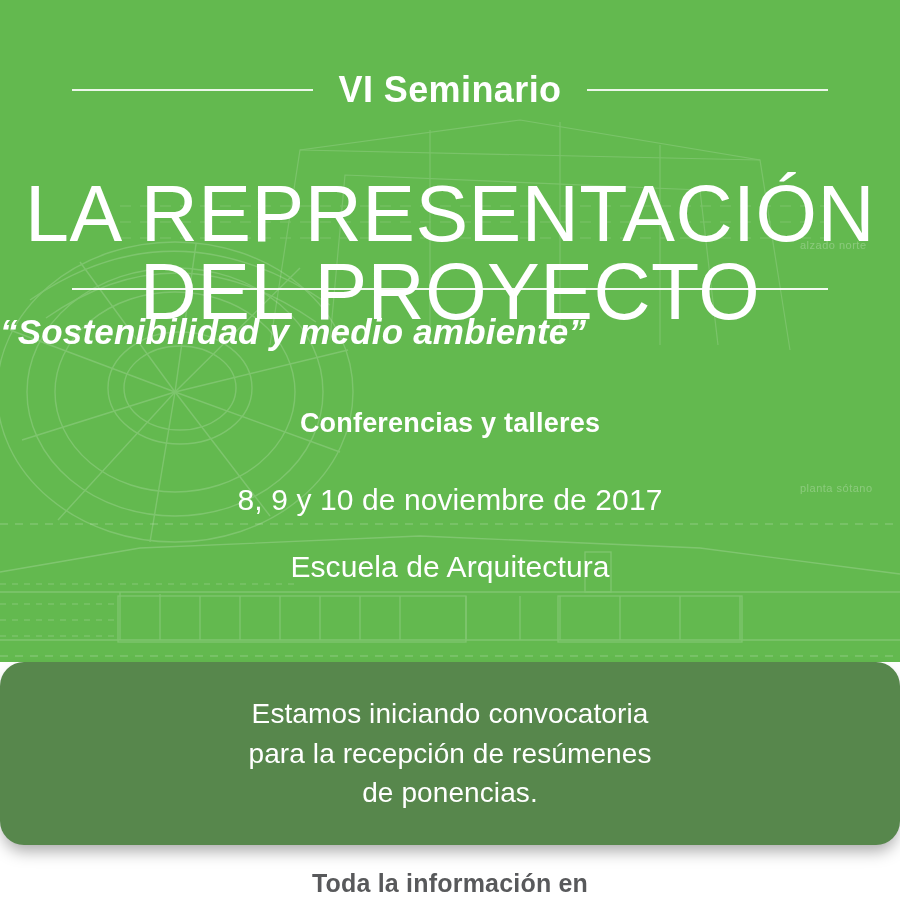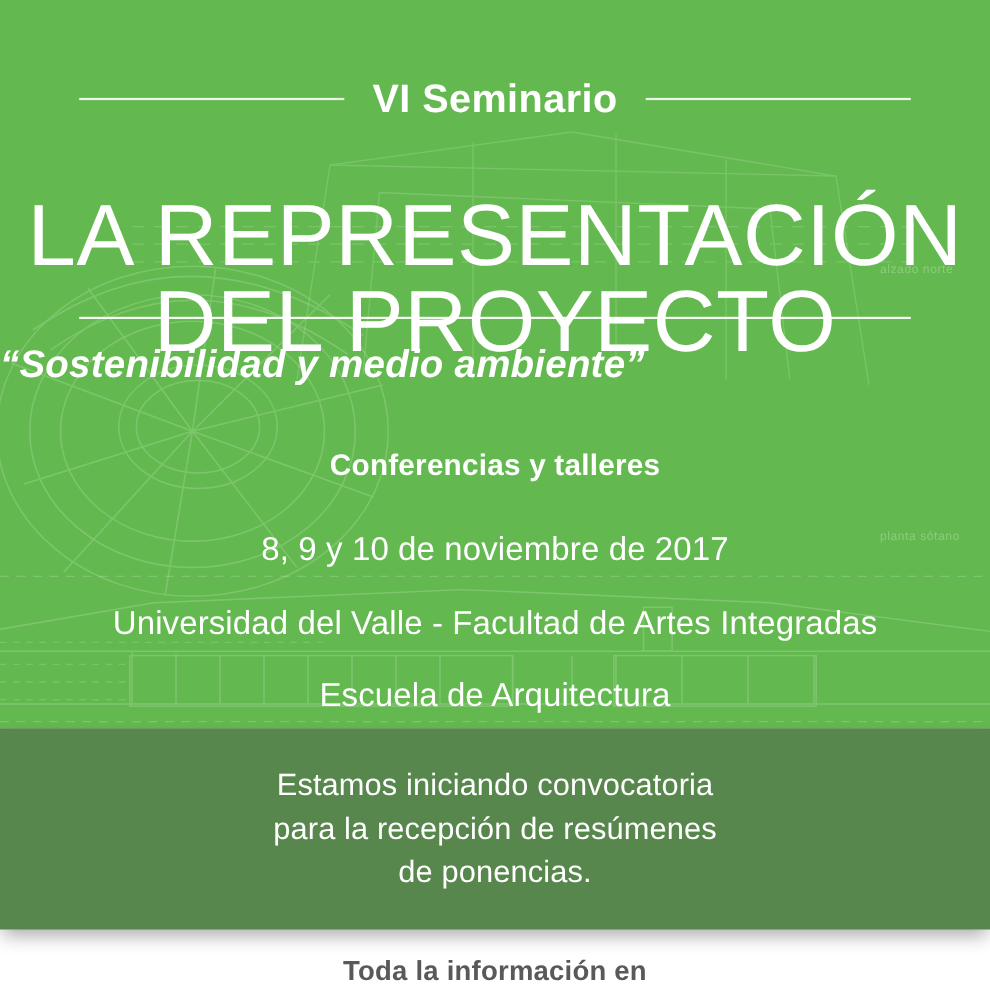--- a/index.html
+++ b/index.html
@@ -158,20 +158,21 @@
     left: 0;
     top: 662px;
     width: 900px;
     height: 183px;
     background: #57874c;
     display: flex;
     align-items: center;
     justify-content: center;
     z-index: 4;
     box-shadow: 0 9px 16px -3px rgba(0,0,0,0.34);
+    border-radius: 24px;
   }
   .callout-text {
     text-align: center;
     color: #ffffff;
     font-size: 28px;
     font-weight: 400;
     line-height: 1.42;
     white-space: pre-line;
     letter-spacing: 0.1px;
   }
@@ -300,21 +301,20 @@
 DEL PROYECTO</h1>
 
       <div class="divider"></div>
 
       <div class="theme">“Sostenibilidad y medio ambiente”</div>
 
       <div class="details">
         <div class="line-bold">Conferencias y talleres</div>
         <div class="spacer-sm"></div>
         <div class="line">8, 9 y 10 de noviembre de 2017</div>
-        <div class="line">Universidad del Valle - Facultad de Artes Integradas</div>
         <div class="line">Escuela de Arquitectura</div>
       </div>
 
     </div>
   </div>
 
   <div class="callout">
     <div class="callout-text">Estamos iniciando convocatoria
 para la recepción de resúmenes
 de ponencias.</div>

